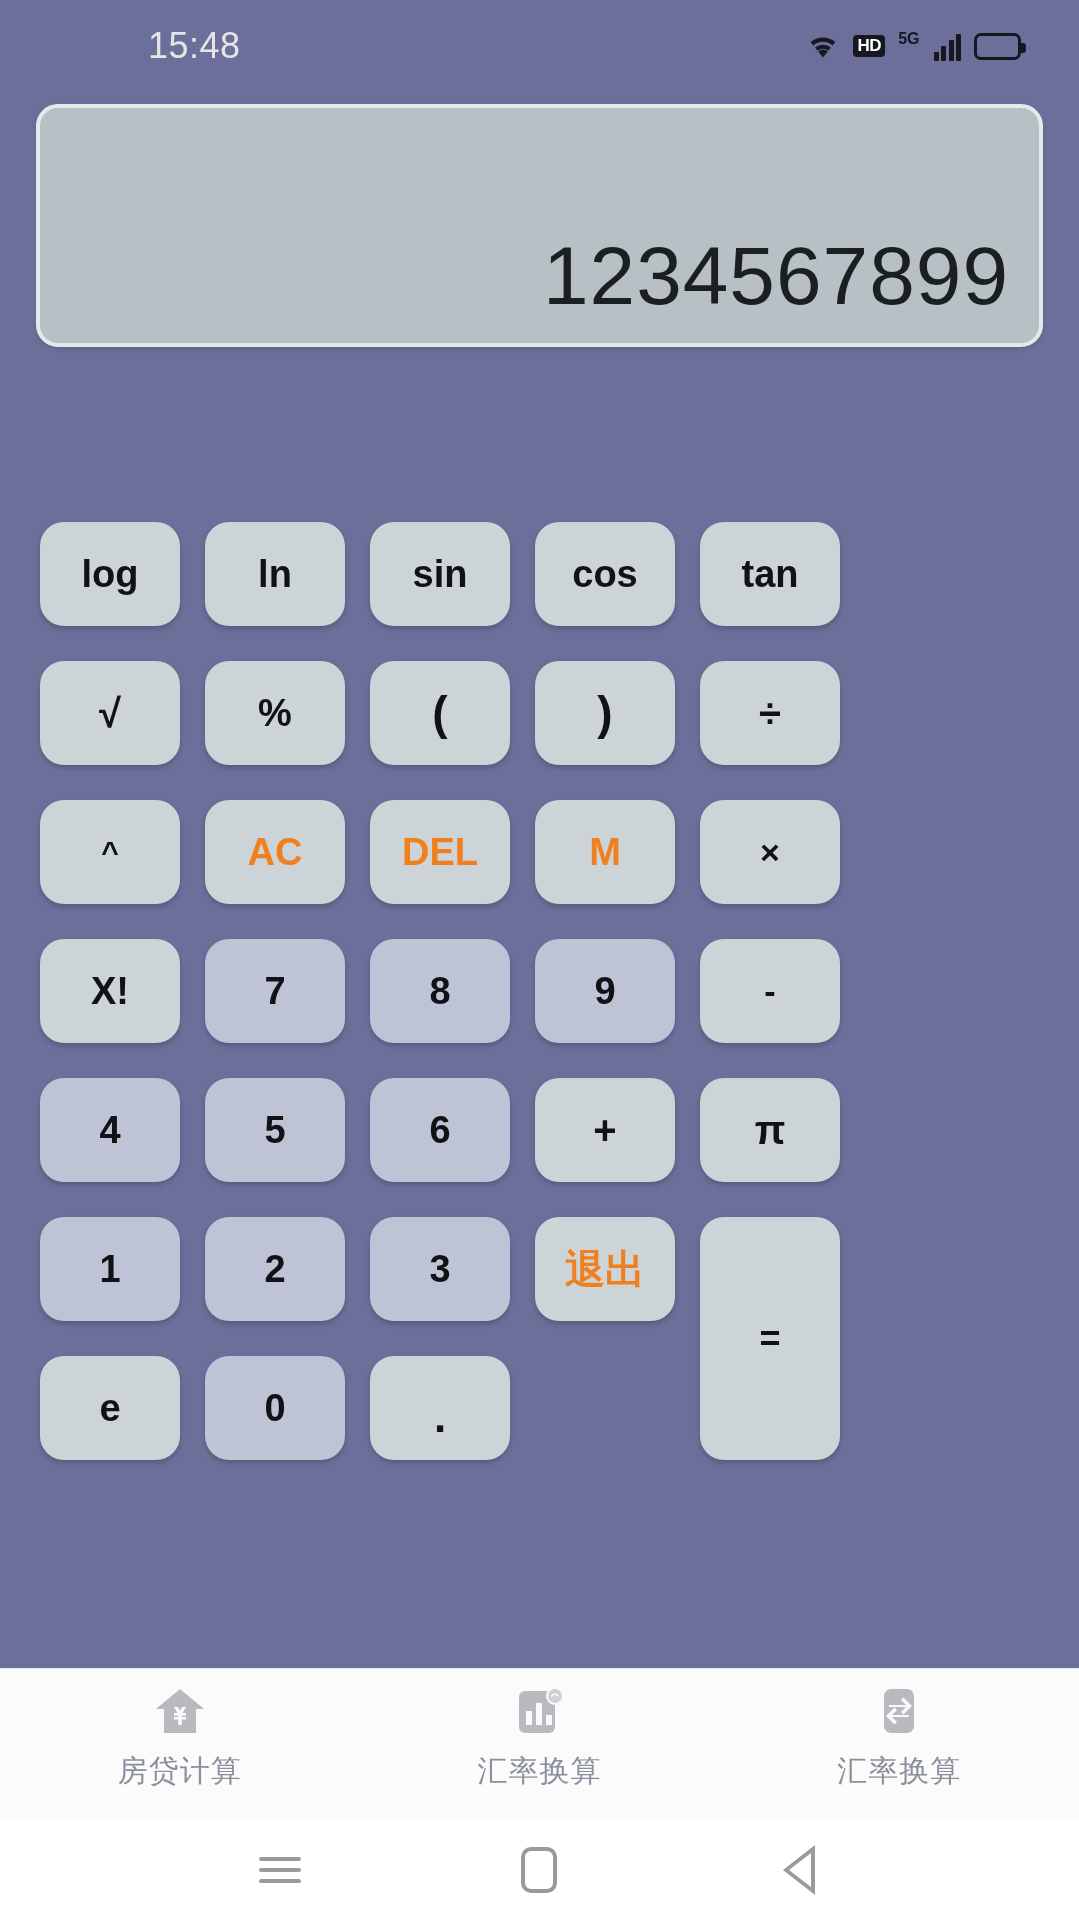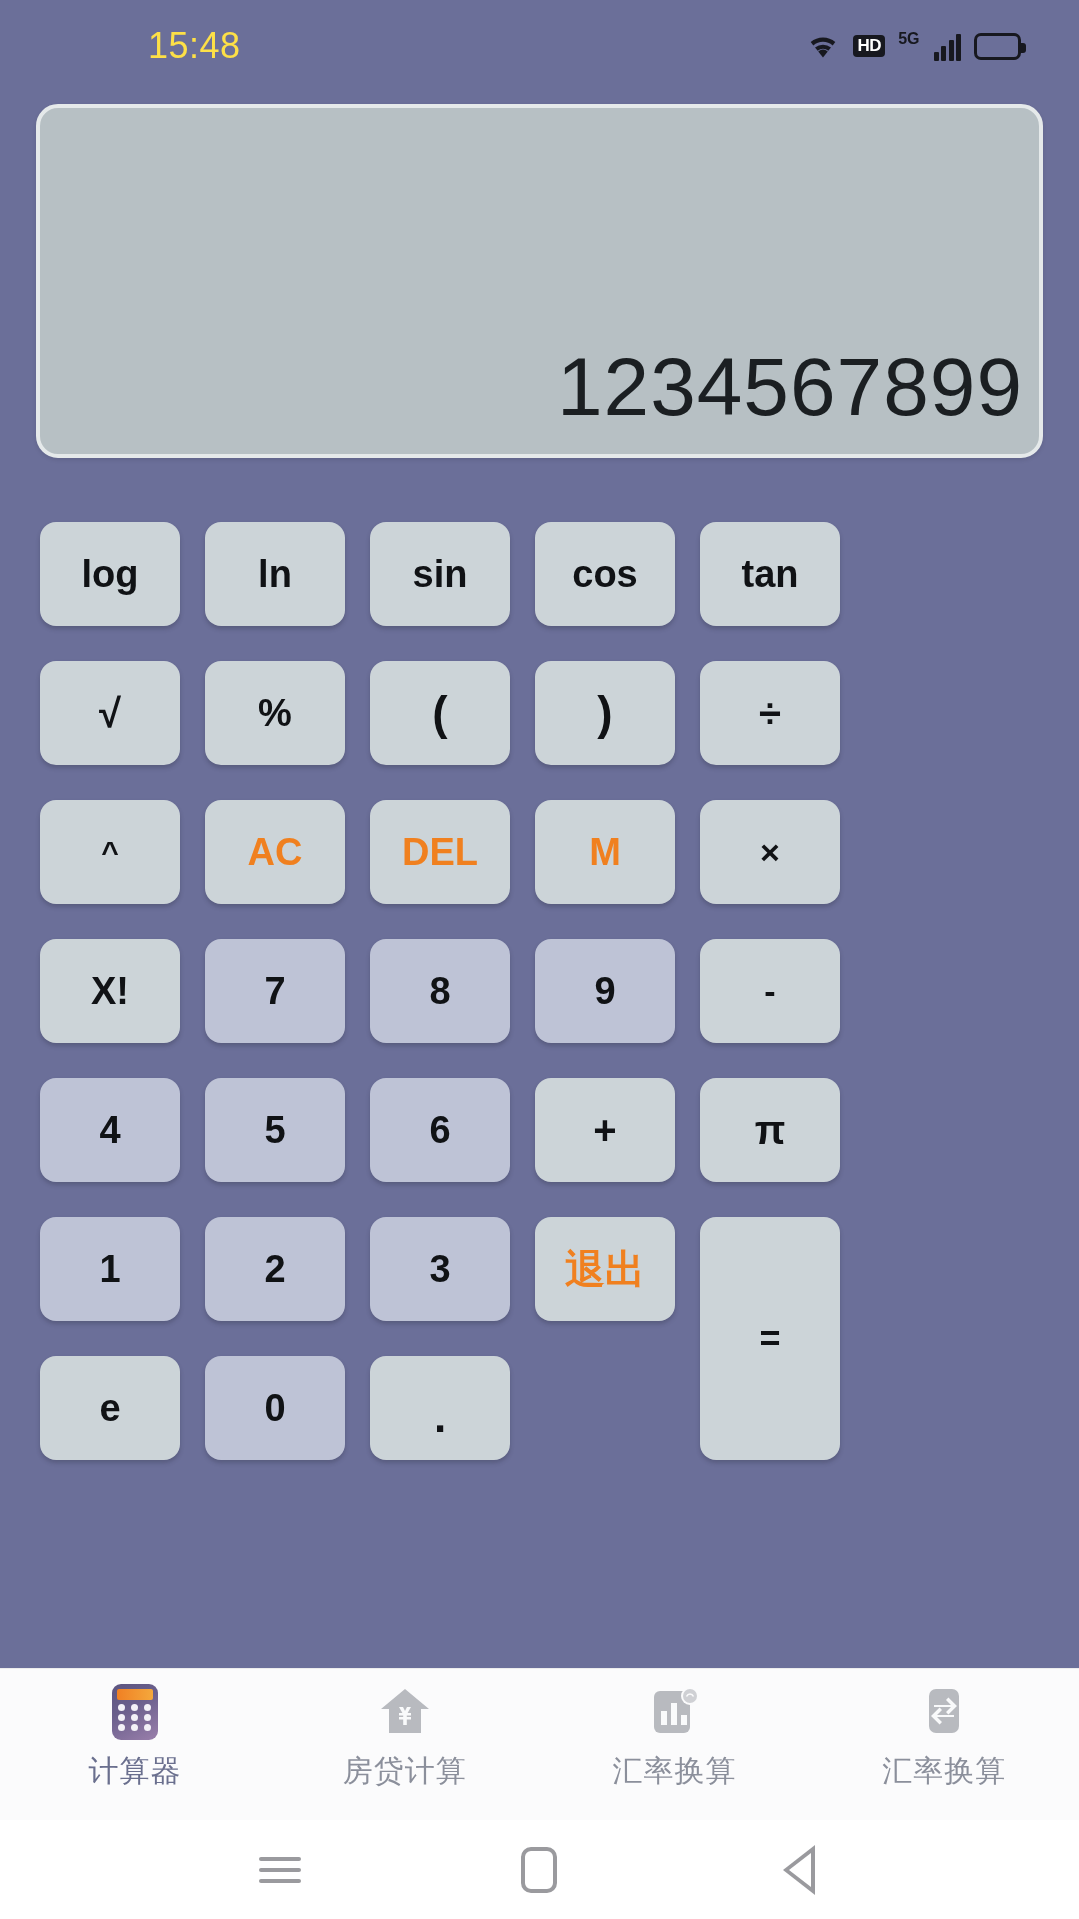--- a/index.html
+++ b/index.html
@@ -23,21 +23,21 @@
     justify-content: space-between;
     padding: 0 40px 0 0;
     box-sizing: border-box;
     color: #151620;
   }
   .status-time {
     font-size: 36px;
     font-weight: 500;
     letter-spacing: 0.5px;
     margin-left: 148px;
-    color: #fde047;
+    color: #e5e5e5;
   }
   .status-icons {
     display: flex;
     align-items: center;
     gap: 13px;
     margin-right: 18px;
   }
   .icon-wifi { width: 34px; height: 28px; display:block; }
   .icon-hd {
     background: #17181f;
@@ -69,29 +69,29 @@
     content:"";
     position:absolute; right:-8px; top:7px;
     width:5px; height:10px; background:#17181f;
     border-radius: 0 3px 3px 0;
   }
   .battery .lvl { height:100%; width:86%; background:#f5dd77; border-radius:3px; }
 
   
   .display-wrap {
     margin: 12px 36px 0 36px;
-    height: 354px;
+    height: 243px;
     background: #b7c0c4;
     border: 4px solid #e5e9ea;
     border-radius: 22px;
     box-sizing: border-box;
     display: flex;
     align-items: flex-end;
     justify-content: flex-end;
-    padding: 0 16px 26px 0;
+    padding: 0 30px 26px 0;
     box-shadow: 0 2px 4px rgba(0,0,0,0.10);
   }
   .display-value {
     font-size: 82px;
     color: #1b1f22;
     letter-spacing: 1px;
     line-height: 1;
     font-weight: 400;
   }
 
@@ -101,21 +101,21 @@
     left: 40px;
     top: 522px;
     width: 1000px;
     display: grid;
     grid-template-columns: repeat(5, 140px);
     grid-template-rows: repeat(7, 104px);
     column-gap: 25px;
     row-gap: 35px;
   }
   .key {
-    border-radius: 16px;
+    border-radius: 24px;
     background: #ccd4d8;
     display: flex;
     align-items: center;
     justify-content: center;
     font-size: 38px;
     font-weight: bold;
     color: #101215;
     box-shadow: 0 3px 4px rgba(40,42,60,0.28);
     user-select: none;
     box-sizing: border-box;
@@ -291,39 +291,20 @@
   <div class="key equals eq-sign">=</div>
 
   <div class="key accent zh">退出</div>
   <div class="key">e</div>
   <div class="key num">0</div>
   <div class="key dot">.</div>
 </div>
 
 <div class="bottomnav">
 
-  <div class="navitem active">
-    <div class="navicon">
-      <div class="ic-calc">
-        <div class="scr"></div>
-        <div class="grid">
-          <span></span>
-            <span></span>
-            <span></span>
-          <span></span>
-            <span></span>
-            <span></span>
-          <span></span>
-            <span></span>
-            <span></span>
-        </div>
-      </div>
-    </div>
-    <div class="navlabel">计算器</div>
-  </div>
 
   <div class="navitem">
     <div class="navicon">
       <svg class="ic-house" width="56" height="56" viewBox="0 0 56 56">
         <path d="M28 6 4 26h8v24h32V26h8z" fill="#b8babf"></path>
         <path d="M22 24h4l2 4 2-4h4l-3.4 6H34v2.6h-4.2V34H34v2.6h-4.2V42h-3.6v-5.4H22V34h4.2v-1.4H22V30h3.4z" fill="#f9fafb"></path>
       </svg>
     </div>
     <div class="navlabel">房贷计算</div>
   </div>

